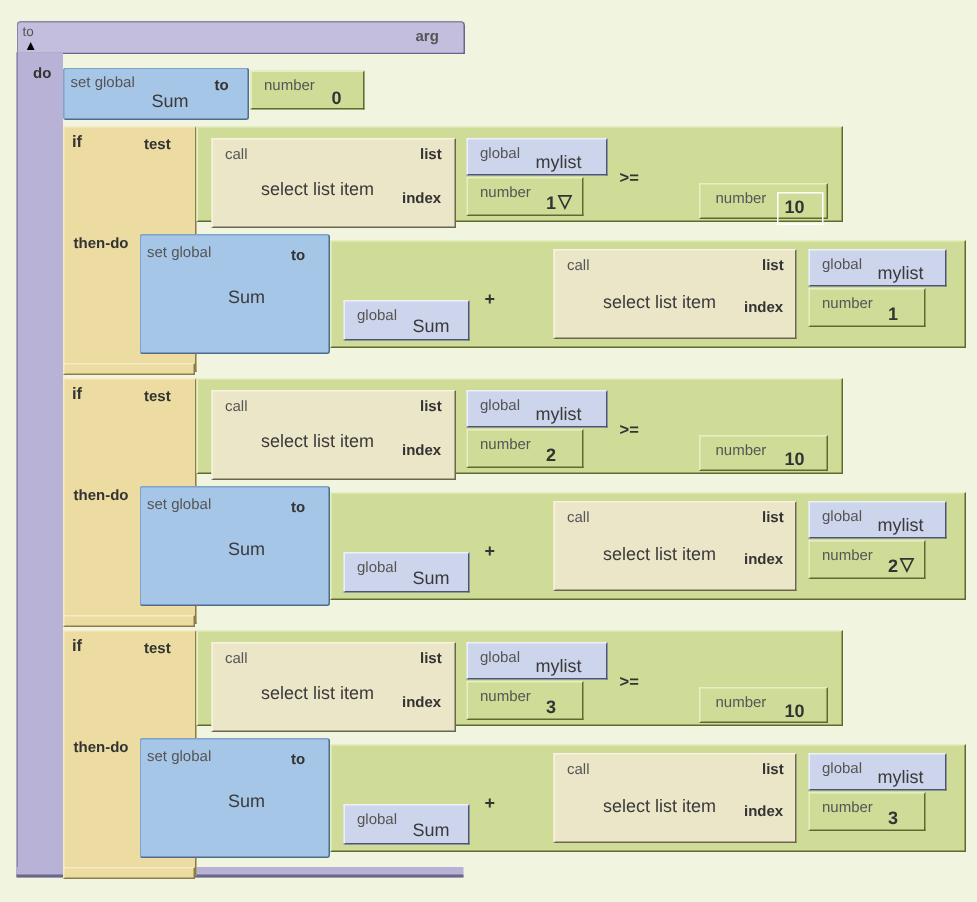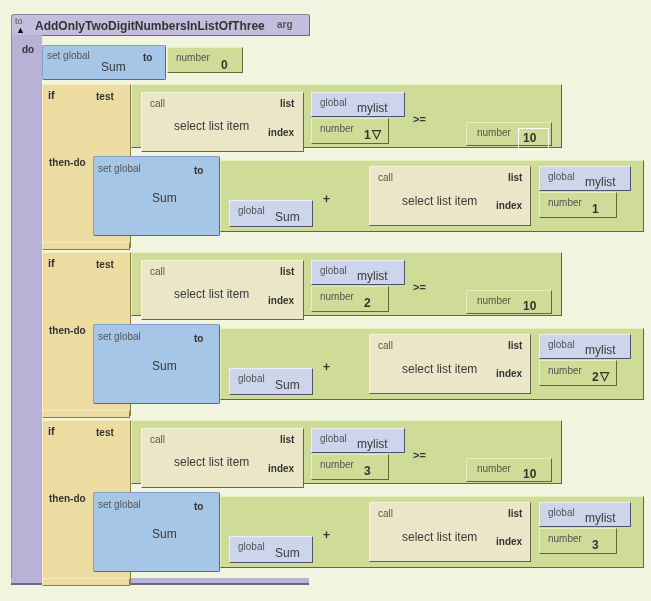--- a/index.html
+++ b/index.html
@@ -25,21 +25,20 @@
   .call { background: #ebe6c8; border: 1px solid #f7f3e0; border-right-color:#6a6650; border-bottom-color:#6a6650; }
   .glob { background: #cdd5ec; border: 1px solid #eef0f8; border-right-color:#4e5470; border-bottom-color:#4e5470;padding-left:44px; }
   .numbox { position:absolute; border:1px solid #fff; }
 </style>
 </head>
 <body>
 
 <div class="abs proc" style="left:11px;top:14px;width:299px;height:22px;border-radius:3px 3px 0 0;">
   <span class="lbl small" style="left:3px;top:1px;font-size:9px;">to</span>
   <span class="lbl" style="left:4px;top:10px;font-size:9px;color:#000;">▲</span>
-  <span class="lbl bold" style="left:23px;top:4px;font-size:12px;">AddOnlyTwoDigitNumbersInListOfThree</span>
   <span class="lbl small" style="left:265px;top:4px;font-weight:bold;">arg</span>
 </div>
 <div class="abs proc-edge" style="left:11px;top:35px;width:31px;height:549px;border-left:1px solid #8a86a8;border-bottom:1px solid #6a6688;"></div>
 <div class="abs proc-edge" style="left:11px;top:578px;width:298px;height:7px;border-bottom:2px solid #6a6688;"></div>
 <span class="lbl bold" style="left:22px;top:44px;font-size:10px;">do</span>
 
 <div class="abs setg" style="left:42px;top:45px;width:124px;height:35px;">
   <span class="lbl small" style="left:4px;top:4px;">set global</span>
   <span class="lbl big" style="left:58px;top:14px;font-size:12px;">Sum</span>
   <span class="lbl bold" style="left:100px;top:6px;font-size:10px;">to</span>

